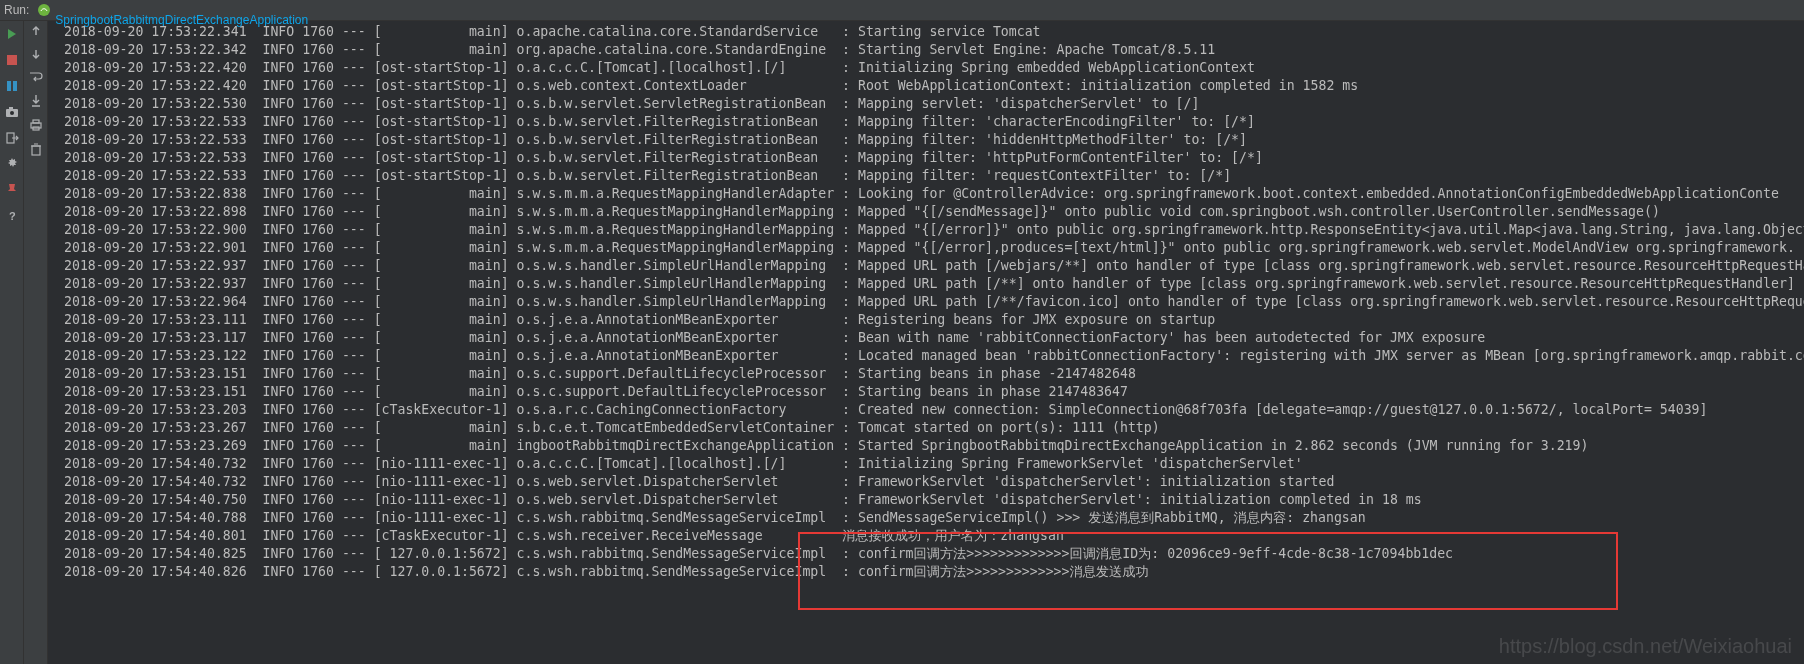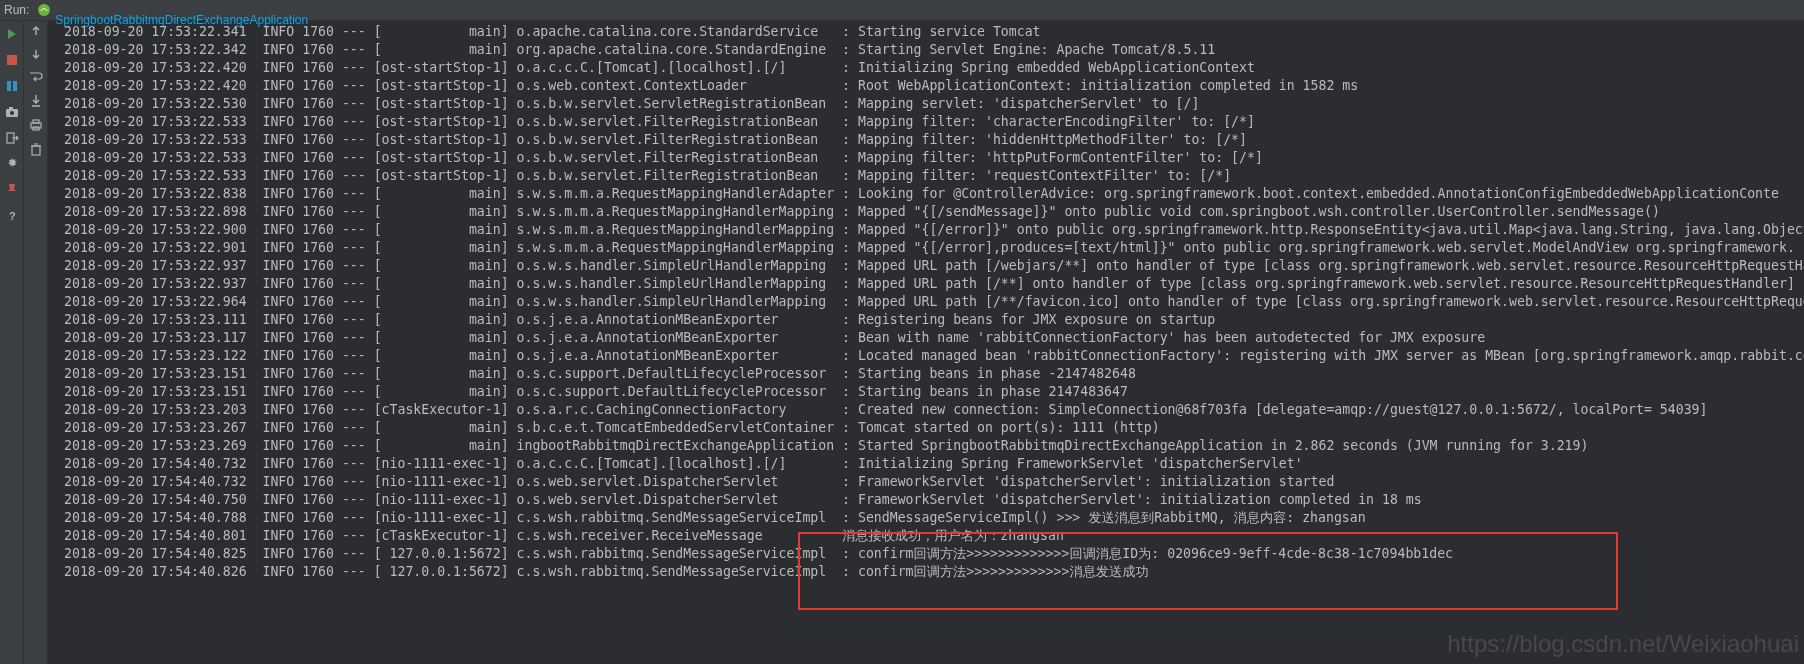--- a/index.html
+++ b/index.html
@@ -77,24 +77,24 @@
   color:#BBBBBB;
 }
 .log-line { display:block; }
 .highlight-box {
   position:absolute;
   border:2px solid #E53935;
   pointer-events:none;
 }
 .watermark {
   position:absolute;
-  right:5px;
+  right:12px;
   bottom:6px;
   color:rgba(200,200,200,0.18);
-  font-size:24px;
+  font-size:20px;
   font-family:Arial,sans-serif;
   pointer-events:none;
 }
 
 .svg-green{fill:#499C54;}
 .svg-gray{fill:#AFB1B3;}
 .svg-red{fill:#C75450;}
 .svg-blue{fill:#3592C4;}
 </style>
 </head>

